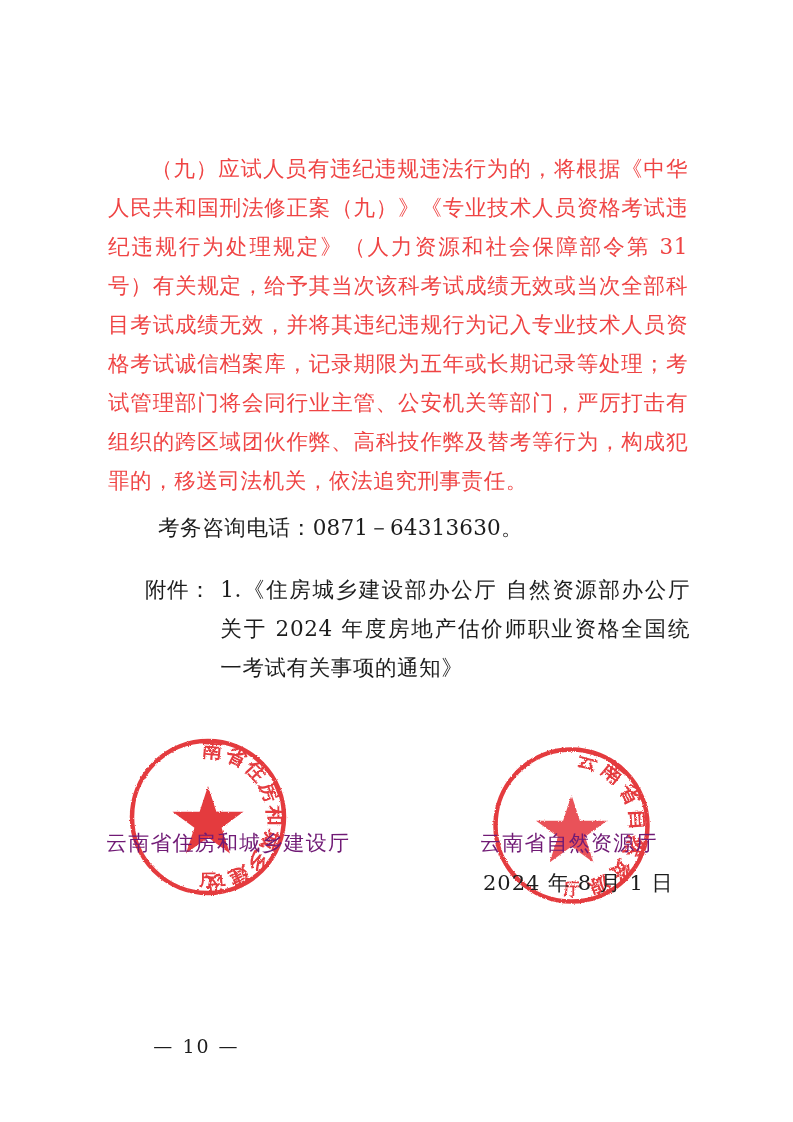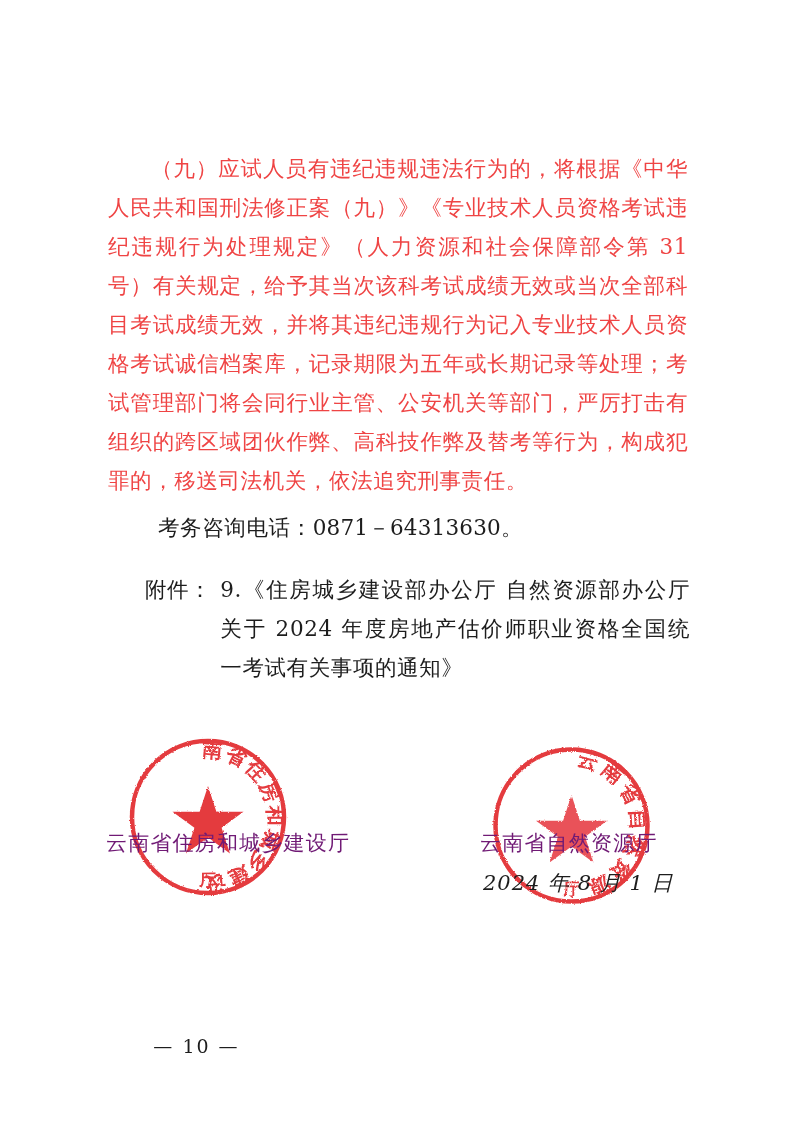--- a/index.html
+++ b/index.html
@@ -125,21 +125,20 @@
     top: 829px;
     text-align: center;
   }
   #sign-date {
     left: 483px;
     top: 869px;
     font-size: 21px;
     letter-spacing: 1px;
     color: #1d1d1d;
     white-space: nowrap;
-    font-style: italic;
   }
 
   
   .footer {
     position: absolute;
     left: 0;
     top: 1035px;
     width: 793px;
     text-align: center;
     font-size: 19px;
@@ -161,21 +160,21 @@
 
     <p class="phone-line">
       <span>考务咨询电话：</span><span class="phone-num">0871－64313630</span><span>。</span>
     </p>
   </div>
 
   <div class="attach-block">
     <div class="attach-row">
       <div class="attach-label">附件：</div>
       <div class="attach-items">
-        <div class="attach-item-1">9.《住房城乡建设部办公厅  自然资源部办公厅关于 2024 年度房地产估价师职业资格全国统一考试有关事项的通知》</div>
+        <div class="attach-item-1">1.《住房城乡建设部办公厅  自然资源部办公厅关于 2024 年度房地产估价师职业资格全国统一考试有关事项的通知》</div>
       </div>
     </div>
   </div>
 
   <div class="seal" id="seal-housing">
     <svg viewBox="0 0 162 162" width="162" height="162" aria-hidden="true">
       <defs>
         <path id="ringH" d="M 81 81 m 0 -60 a 60 60 0 1 1 -0.1 0" fill="none"></path>
         <filter id="roughH" x="-20%" y="-20%" width="140%" height="140%">
           <feTurbulence type="fractalNoise" baseFrequency="0.75" numOctaves="3" seed="7" result="n"></feTurbulence>

